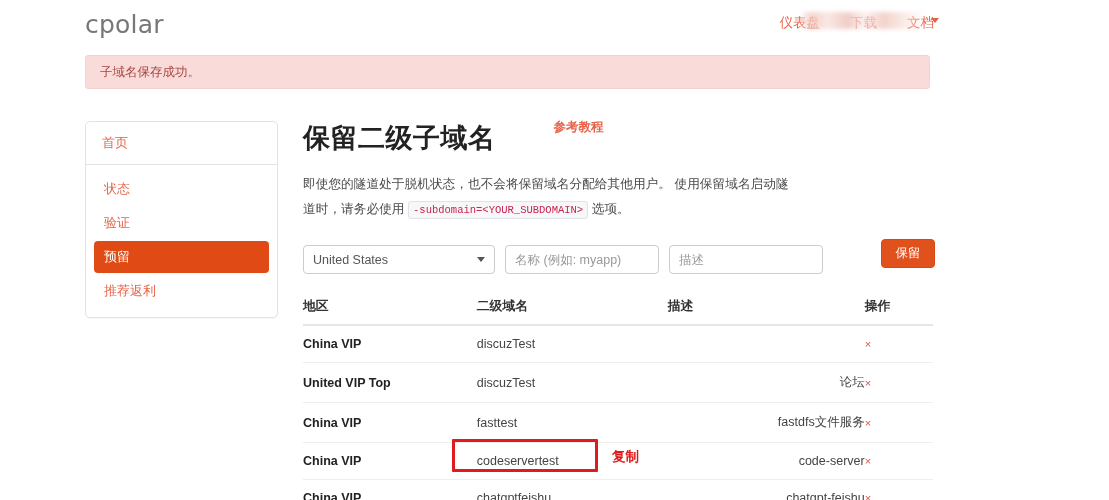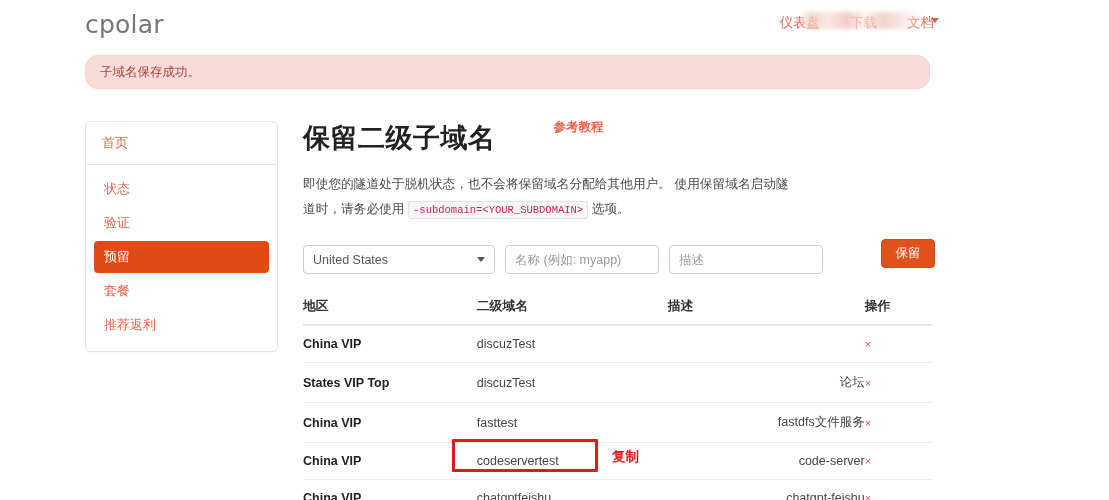--- a/index.html
+++ b/index.html
@@ -81,21 +81,21 @@
   
   .alert {
     position: absolute;
     left: 85px;
     top: 55px;
     width: 845px;
     height: 34px;
     box-sizing: border-box;
     background: #f9dcd9;
     border: 1px solid #f6d2cf;
-    border-radius: 13px;
+    border-radius: 3px;
     display: flex;
     align-items: center;
     padding-left: 14px;
     font-size: 12.5px;
     color: #a94442;
   }
 
   
   .sidebar {
     position: absolute;
@@ -319,21 +319,20 @@
 <div class="alert">
   <span>子域名保存成功。</span>
 </div>
 
 <div class="sidebar">
   <div class="sidebar-header">首页</div>
   <div class="sidebar-list">
     <a class="sidebar-item" href="#">状态</a>
     <a class="sidebar-item" href="#">验证</a>
     <a class="sidebar-item active" href="#">预留</a>
-    <a class="sidebar-item" href="#">套餐</a>
     <a class="sidebar-item" href="#">推荐返利</a>
   </div>
 </div>
 
 <div class="main">
 
   <div class="title-row">
     <h1 class="page-title">保留二级子域名</h1>
     <a class="tutorial-link" href="#">参考教程</a>
   </div>
@@ -364,21 +363,21 @@
       </tr>
     </thead>
     <tbody>
       <tr>
         <td class="col-region">China VIP</td>
         <td class="col-domain">discuzTest</td>
         <td class="col-desc"></td>
         <td class="col-act"><a class="del-x" href="#">×</a></td>
       </tr>
       <tr>
-        <td class="col-region">States VIP Top</td>
+        <td class="col-region">United VIP Top</td>
         <td class="col-domain">discuzTest</td>
         <td class="col-desc">论坛</td>
         <td class="col-act"><a class="del-x" href="#">×</a></td>
       </tr>
       <tr>
         <td class="col-region">China VIP</td>
         <td class="col-domain">fasttest</td>
         <td class="col-desc">fastdfs文件服务</td>
         <td class="col-act"><a class="del-x" href="#">×</a></td>
       </tr>

